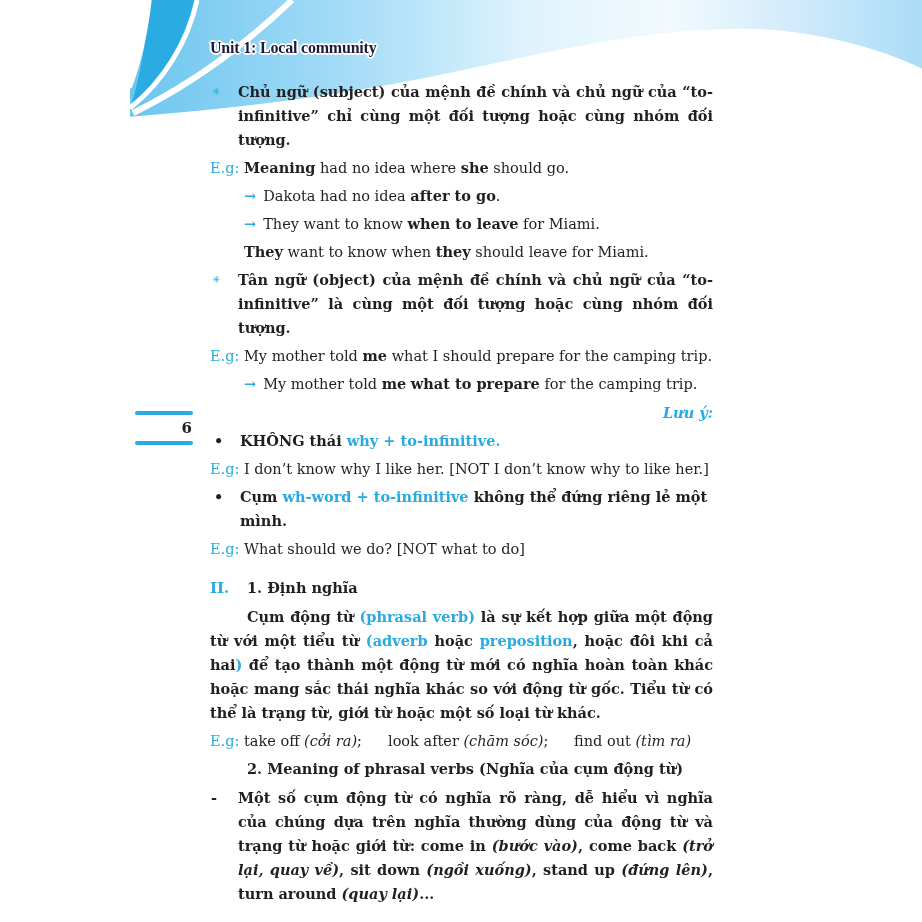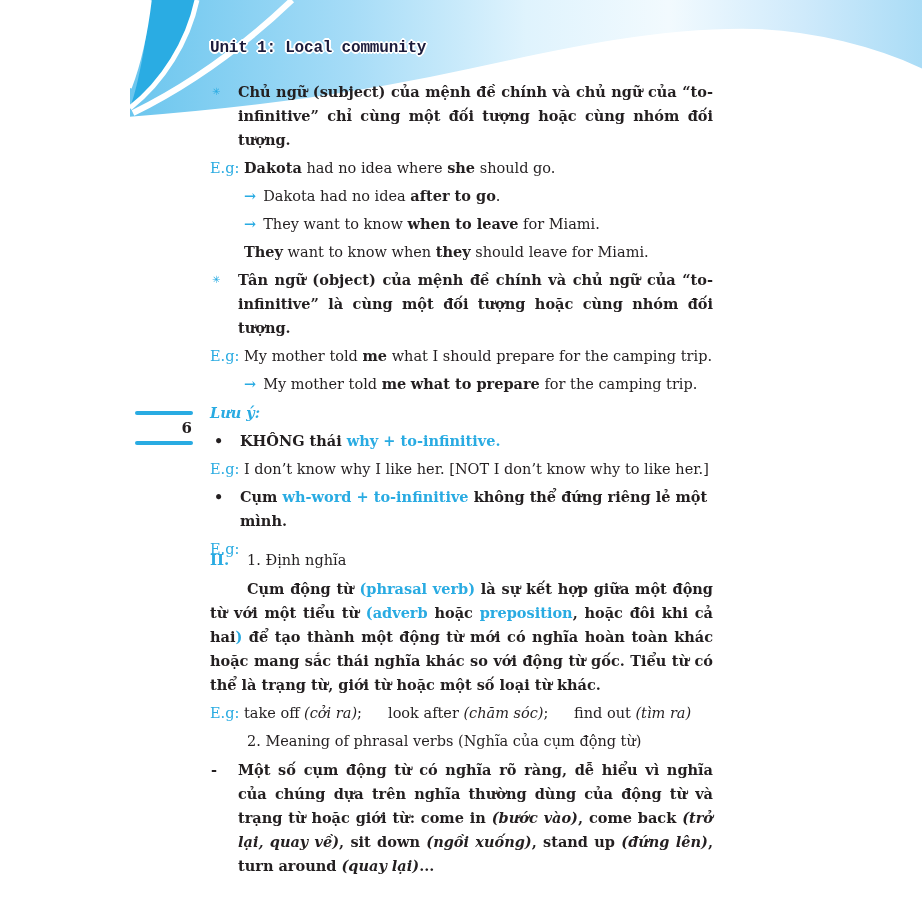--- a/index.html
+++ b/index.html
@@ -4,45 +4,45 @@
 <style>
   html,body{margin:0;padding:0;background:#ffffff;}
   body{width:922px;height:922px;position:relative;overflow:hidden;
        font-family:"DejaVu Serif","Liberation Serif",serif;
        font-size:14.5px;line-height:24px;color:#231f20;
        -webkit-font-smoothing:antialiased;}
   :root{--accent:#29abe2;}
 
   .header-art{position:absolute;top:0;left:0;width:922px;height:140px;}
   .unit-title{position:absolute;left:210px;top:36px;
-      font-family:Liberation Mono, monospace;
+      font-family:Liberation Serif, serif;
       font-weight:bold;font-size:16px;letter-spacing:-0.2px;color:#1c1c3c;
       text-shadow:-2px 0 0 #fff,2px 0 0 #fff,0 -2px 0 #fff,0 2px 0 #fff,
                   -1px -1px 0 #fff,1px 1px 0 #fff,1px -1px 0 #fff,-1px 1px 0 #fff;}
 
   .content{position:absolute;left:210px;top:80px;width:503px;}
   .block{position:relative;margin:0 0 4px 0;}
   .b{font-weight:bold;}
   .i{font-style:italic;}
   .blue{color:var(--accent);}
   .vn{font-weight:bold;text-align:justify;}
 
   .star{padding-left:28px;}
   .star .marker{position:absolute;left:2px;top:0;color:var(--accent);
       font-family:"DejaVu Sans",sans-serif;font-size:10px;}
   .eg,.eg-cont,.arrow{padding-left:34px;}
   .eg .label{position:absolute;left:0;top:0;color:var(--accent);font-weight:normal;}
   .arrow .glyph{color:var(--accent);font-weight:bold;margin-right:7px;}
-  .note{margin-top:5px;}
+  .note{margin-top:5px;text-align:right;}
   .dot{padding-left:30px;}
   .dot .marker{position:absolute;left:4px;top:0;font-weight:bold;}
   .sechead{padding-left:31px;margin-top:15px;margin-bottom:7px;
       color:var(--accent);font-weight:bold;font-size:15px;}
   .sechead .num{position:absolute;left:0;top:0;}
-  .subhead{margin-left:37px;font-weight:normal;margin-bottom:5px;}
+  .subhead{margin-left:37px;font-weight:bold;margin-bottom:5px;}
   .para{text-align:justify;text-indent:37px;}
   .dash{padding-left:28px;}
   .dash .marker{position:absolute;left:1px;top:0;font-weight:bold;}
   .cols .c0{display:inline-block;width:144px;}
   .cols .c1{display:inline-block;width:186px;}
 
   .page-badge{position:absolute;left:135px;top:411px;width:58px;}
   .page-badge .rule{height:4px;background:var(--accent);border-radius:2px;}
   .page-badge .num{text-align:right;font-weight:bold;font-size:15px;
       line-height:26px;padding-right:1px;color:#231f20;}
@@ -73,31 +73,31 @@
 <div class="unit-title">Unit 1: Local community</div>
 
 <div class="page-badge">
   <div class="rule"></div>
   <div class="num">6</div>
   <div class="rule"></div>
 </div>
 
 <div class="content" id="content">
     <div class="block star vn"><span class="marker">✳</span><span>Chủ ngữ (subject) của mệnh đề chính và chủ ngữ của </span><span class="b">“to-infinitive”</span><span> chỉ cùng một đối tượng hoặc cùng nhóm đối tượng.</span></div>
-    <div class="block eg"><span class="label">E.g:</span><span class="b">Dakota</span><span> had no idea where </span><span class="b">she</span><span> should go.</span></div>
+    <div class="block eg"><span class="label">E.g:</span><span class="b">Meaning</span><span> had no idea where </span><span class="b">she</span><span> should go.</span></div>
     <div class="block arrow"><span class="glyph">→</span><span>Dakota had no idea </span><span class="b">after to go</span><span>.</span></div>
     <div class="block arrow"><span class="glyph">→</span><span>They want to know </span><span class="b">when to leave</span><span> for Miami.</span></div>
     <div class="block eg-cont"><span class="b">They</span><span> want to know when </span><span class="b">they</span><span> should leave for Miami.</span></div>
     <div class="block star vn"><span class="marker">✳</span><span>Tân ngữ (object) của mệnh đề chính và chủ ngữ của </span><span class="b">“to-infinitive”</span><span> là cùng một đối tượng hoặc cùng nhóm đối tượng.</span></div>
     <div class="block eg"><span class="label">E.g:</span><span>My mother told </span><span class="b">me</span><span> what I should prepare for the camping trip.</span></div>
     <div class="block arrow"><span class="glyph">→</span><span>My mother told </span><span class="b">me</span><span> </span><span class="b">what to prepare</span><span> for the camping trip.</span></div>
     <div class="block note"><span class="b i blue">Lưu ý:</span></div>
     <div class="block dot"><span class="marker">•</span><span class="b">KHÔNG thái </span><span class="b blue">why + to-infinitive.</span></div>
     <div class="block eg"><span class="label">E.g:</span><span>I don’t know why I like her. [NOT I don’t know why to like her.]</span></div>
     <div class="block dot"><span class="marker">•</span><span class="b">Cụm </span><span class="b blue">wh-word + to-infinitive</span><span class="b"> không thể đứng riêng lẻ một mình.</span></div>
-    <div class="block eg"><span class="label">E.g:</span></div>
+    <div class="block eg"><span class="label">E.g:</span><span>What should we do? [NOT what to do]</span></div>
     <div class="block sechead"><span class="num">II.</span></div>
     <div class="block subhead"><span>1. Định nghĩa</span></div>
     <div class="block para vn"><span>Cụm động từ </span><span class="blue">(phrasal verb)</span><span> là sự kết hợp giữa một động từ với một tiểu từ </span><span class="blue">(adverb</span><span> hoặc </span><span class="blue">preposition</span><span>, hoặc đôi khi cả hai</span><span class="blue">)</span><span> để tạo thành một động từ mới có nghĩa hoàn toàn khác hoặc mang sắc thái nghĩa khác so với động từ gốc. Tiểu từ có thể là trạng từ, giới từ hoặc một số loại từ khác.</span></div>
     <div class="block eg cols"><span class="label">E.g:</span><span class="c0"><span>take off </span><span class="i">(cởi ra)</span><span>;</span></span><span class="c1"><span>look after </span><span class="i">(chăm sóc)</span><span>;</span></span><span class="c2"><span>find out </span><span class="i">(tìm ra)</span></span></div>
     <div class="block subhead"><span>2. Meaning of phrasal verbs (Nghĩa của cụm động từ)</span></div>
     <div class="block dash vn"><span class="marker">-</span><span>Một số cụm động từ có nghĩa rõ ràng, dễ hiểu vì nghĩa của chúng dựa trên nghĩa thường dùng của động từ và trạng từ hoặc giới từ: come in </span><span class="i">(bước vào)</span><span>, come back </span><span class="i">(trở lại, quay về)</span><span>, sit down </span><span class="i">(ngồi xuống)</span><span>, stand up </span><span class="i">(đứng lên)</span><span>, turn around </span><span class="i">(quay lại)</span><span>...</span></div>
   </div>
 
 </body></html>

